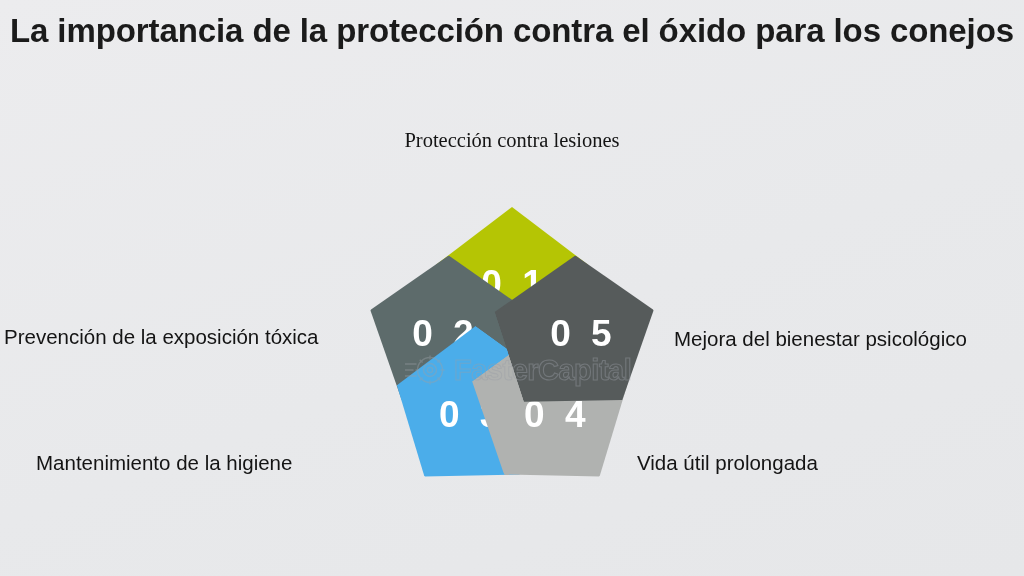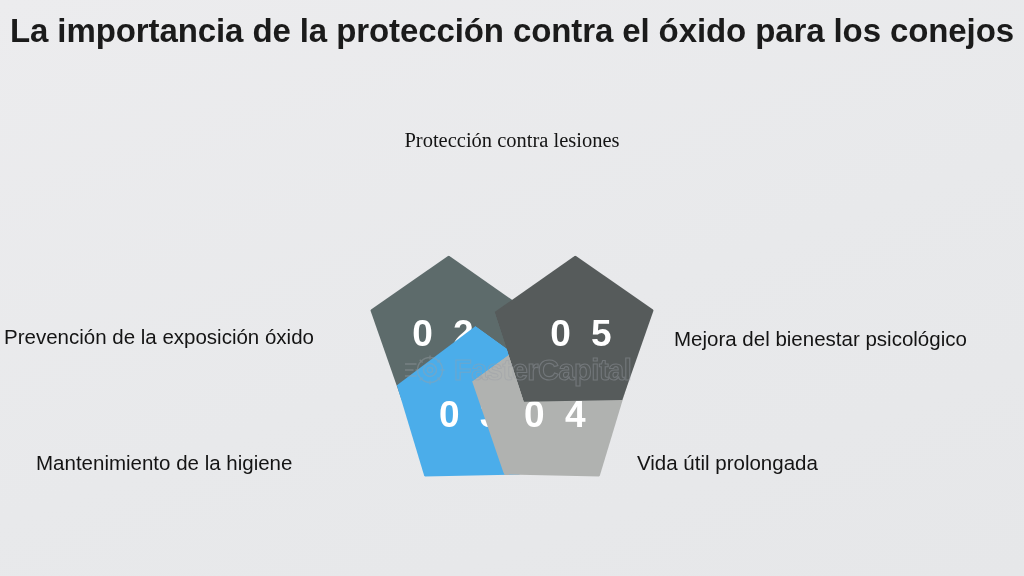--- a/index.html
+++ b/index.html
@@ -115,20 +115,23 @@
 </style>
 </head>
 <body>
 
 <div id="slide">
 
   <div id="title">La importancia de la protección contra el óxido para los conejos</div>
 
   <div id="cluster">
 
+    <div class="pent" id="pent-01">
+      <span class="num">0 1</span>
+    </div>
 
     <div class="pent" id="pent-02">
       <span class="num">0 2</span>
     </div>
 
     <div class="pent" id="pent-03">
       <span class="num">0 3</span>
     </div>
 
     <div class="pent" id="pent-04">
@@ -148,18 +151,18 @@
         <circle cx="25" cy="21" r="6.5"></circle>
         <circle cx="25" cy="21" r="2.6"></circle>
         <path d="M25 6.5v4M25 31.5v4M10.5 21h4M35.5 21h4M14.7 10.7l2.9 2.9M32.4 28.4l2.9 2.9M35.3 10.7l-2.9 2.9M17.6 28.4l-2.9 2.9"></path>
         <path d="M0 15h11M0 21h8M0 27h11" stroke-linecap="round"></path>
       </g>
     </svg>
     <span class="wm-text">FasterCapital</span>
   </div>
 
   <div class="label" id="label-01">Protección contra lesiones</div>
-  <div class="label" id="label-02">Prevención de la exposición óxido</div>
+  <div class="label" id="label-02">Prevención de la exposición tóxica</div>
   <div class="label" id="label-03">Mantenimiento de la higiene</div>
   <div class="label" id="label-04">Vida útil prolongada</div>
   <div class="label" id="label-05">Mejora del bienestar psicológico</div>
 
 </div>
 
 </body></html>

